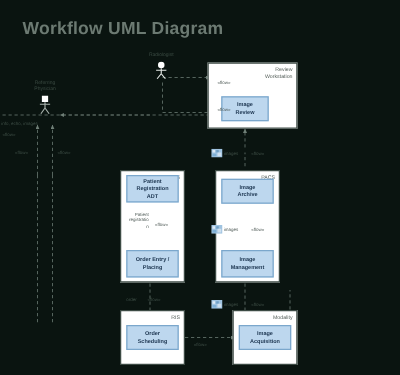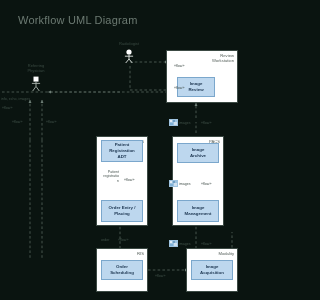--- a/index.html
+++ b/index.html
@@ -7,21 +7,21 @@
     width:245px;height:300px;
     background:#0a1410;
     font-family:"Liberation Sans", sans-serif;
     overflow:hidden;
     position:relative;
   }
   #canvas{position:absolute;inset:0;width:245px;height:300px;}
 
   .title{
     position:absolute;left:18px;top:14px;
-    font-size:11px;font-weight:normal;
+    font-size:14px;font-weight:bold;
     color:#6c7a72;letter-spacing:.2px;
     white-space:nowrap;
   }
 
   
   .pkg{
     position:absolute;
     background:#ffffff;
     border:1px solid #3c4a44;
     box-sizing:border-box;

